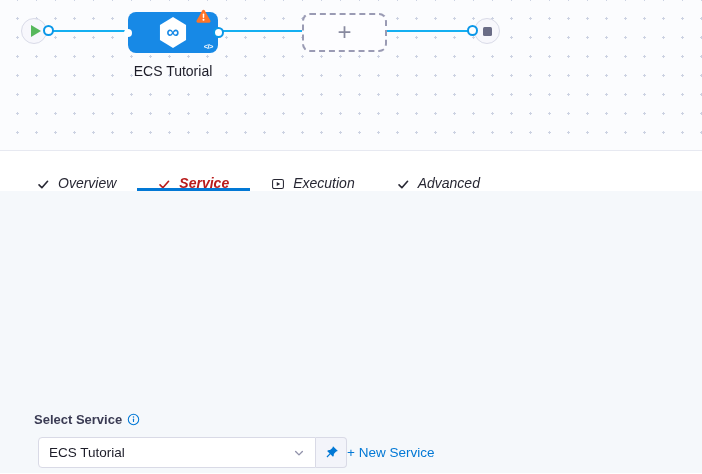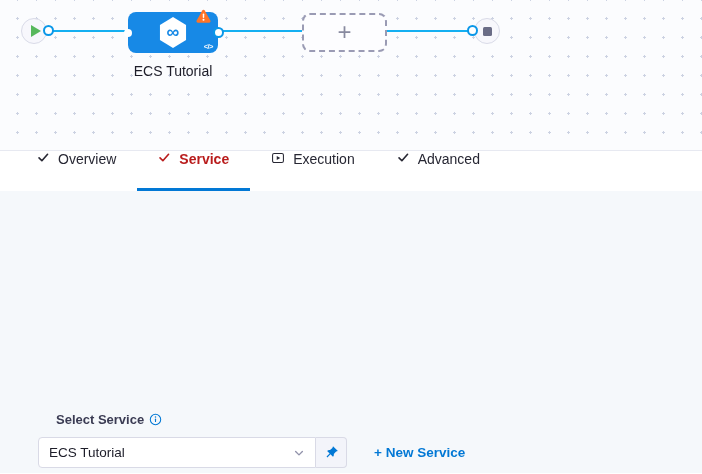--- a/index.html
+++ b/index.html
@@ -72,48 +72,48 @@
     display:flex; align-items:center; justify-content:center; cursor:pointer;
   }
   .addstage-box .plus { color:#888aa0; font-size:24px; font-weight:300; line-height:1; margin-top:-2px; }
 
   
   .tabbar {
     display:flex; align-items:stretch; height:41px; background:#fff;
     border-top:1px solid #e7e9f1; padding-left:16px; position:relative;
   }
   .tab {
-    display:flex; align-items:flex-start; gap:8px; padding:0 21px;
-    font-size:14px; color:#272733; cursor:pointer; position:relative; white-space:nowrap;
+    display:flex; align-items:flex-end; gap:8px; padding:0 21px;
+    font-size:14px; color:#272733; cursor:pointer; position:relative; white-space:nowrap;font-style:italic;
   }
   .tab svg { flex:0 0 auto; }
   .tab.active { font-weight:700; color:#b91c1c; }
   .tab.active::after {
     content:""; position:absolute; left:0; right:0; bottom:0; height:3px; background:#0278d5;
   }
 
   
   .content { position:relative; height:282px; background:#f5f8fb; }
   .label-row {
-    position:absolute; left:56px; top:221px;
+    position:absolute; left:34px; top:221px;
     display:flex; align-items:center; gap:5px;
   }
   .field-label { font-size:13px; font-weight:700; color:#3a3b53; }
   .select-row { position:absolute; left:38px; top:246px; display:flex; align-items:center; }
   .select {
     width:278px; height:31px; background:#fff; border:1px solid #d9dae6;
     border-radius:4px 0 0 4px; display:flex; align-items:center; padding:0 10px; cursor:pointer;
   }
   .select-value { font-size:13.5px; color:#1d1d29; }
   .select .chev { margin-left:auto; }
   .pin-btn {
     width:31px; height:31px; background:#f3f4fa; border:1px solid #d9dae6; border-left:none;
     border-radius:0 4px 4px 0; display:flex; align-items:center; justify-content:center; cursor:pointer;
   }
-  .new-service { margin-left:27px; color:#0278d5; font-size:13.5px; font-weight:700; cursor:pointer; }
+  .new-service { color:#0278d5; font-size:13.5px; font-weight:400; cursor:pointer; }
 </style>
 </head>
 <body>
 
 <div class="app">
 
   <div class="canvas">
     <div class="connector c1"></div>
     <div class="connector c2"></div>
     <div class="connector c3"></div>

